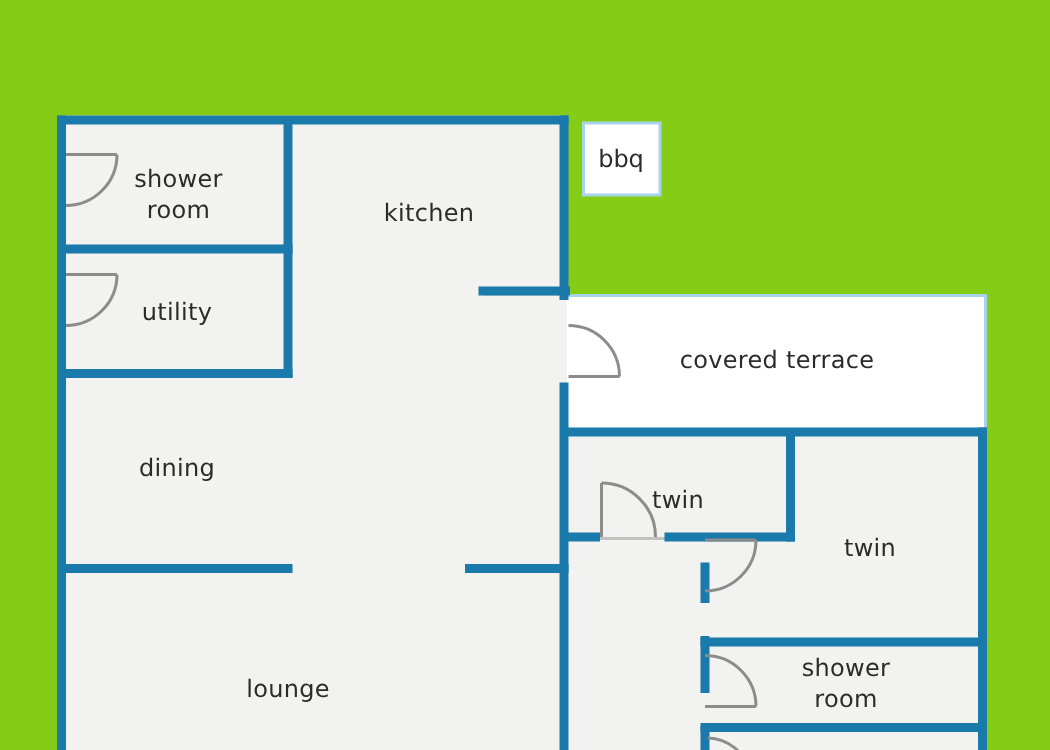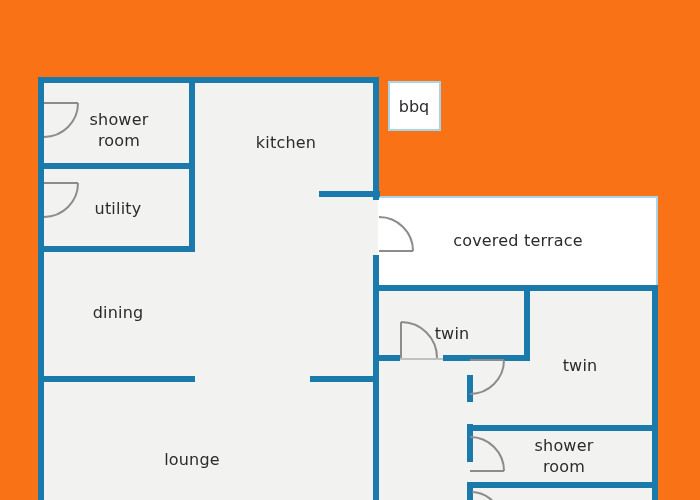--- a/index.html
+++ b/index.html
@@ -10,21 +10,21 @@
   body {
     width: 700px;
     height: 500px;
     overflow: hidden;
     font-family: "DejaVu Sans", "Liberation Sans", sans-serif;
   }
   #plan-root {
     position: relative;
     width: 700px;
     height: 500px;
-    background: #f97316;
+    background: #84cc16;
   }
   svg#floorplan {
     display: block;
     width: 700px;
     height: 500px;
   }
   .room-fill { fill: #f2f2f0; }
   .terrace-fill { fill: #ffffff; }
   .wall { stroke-linecap: butt; }
   .wall-shadow { stroke-linecap: butt; opacity: 0.55; }

